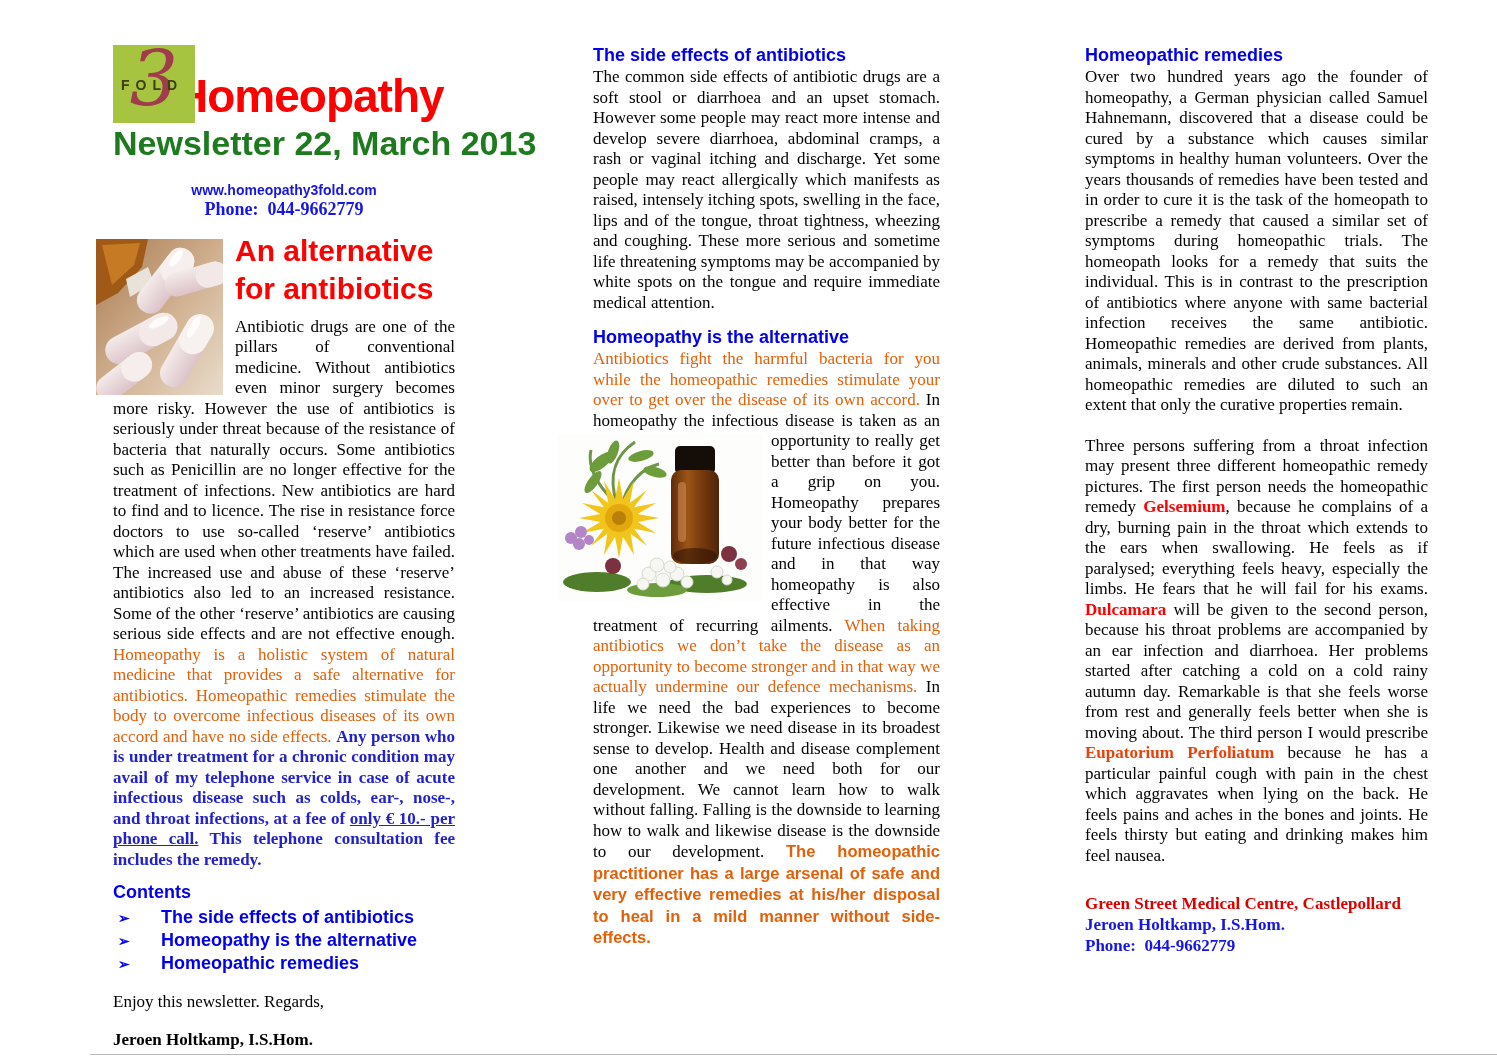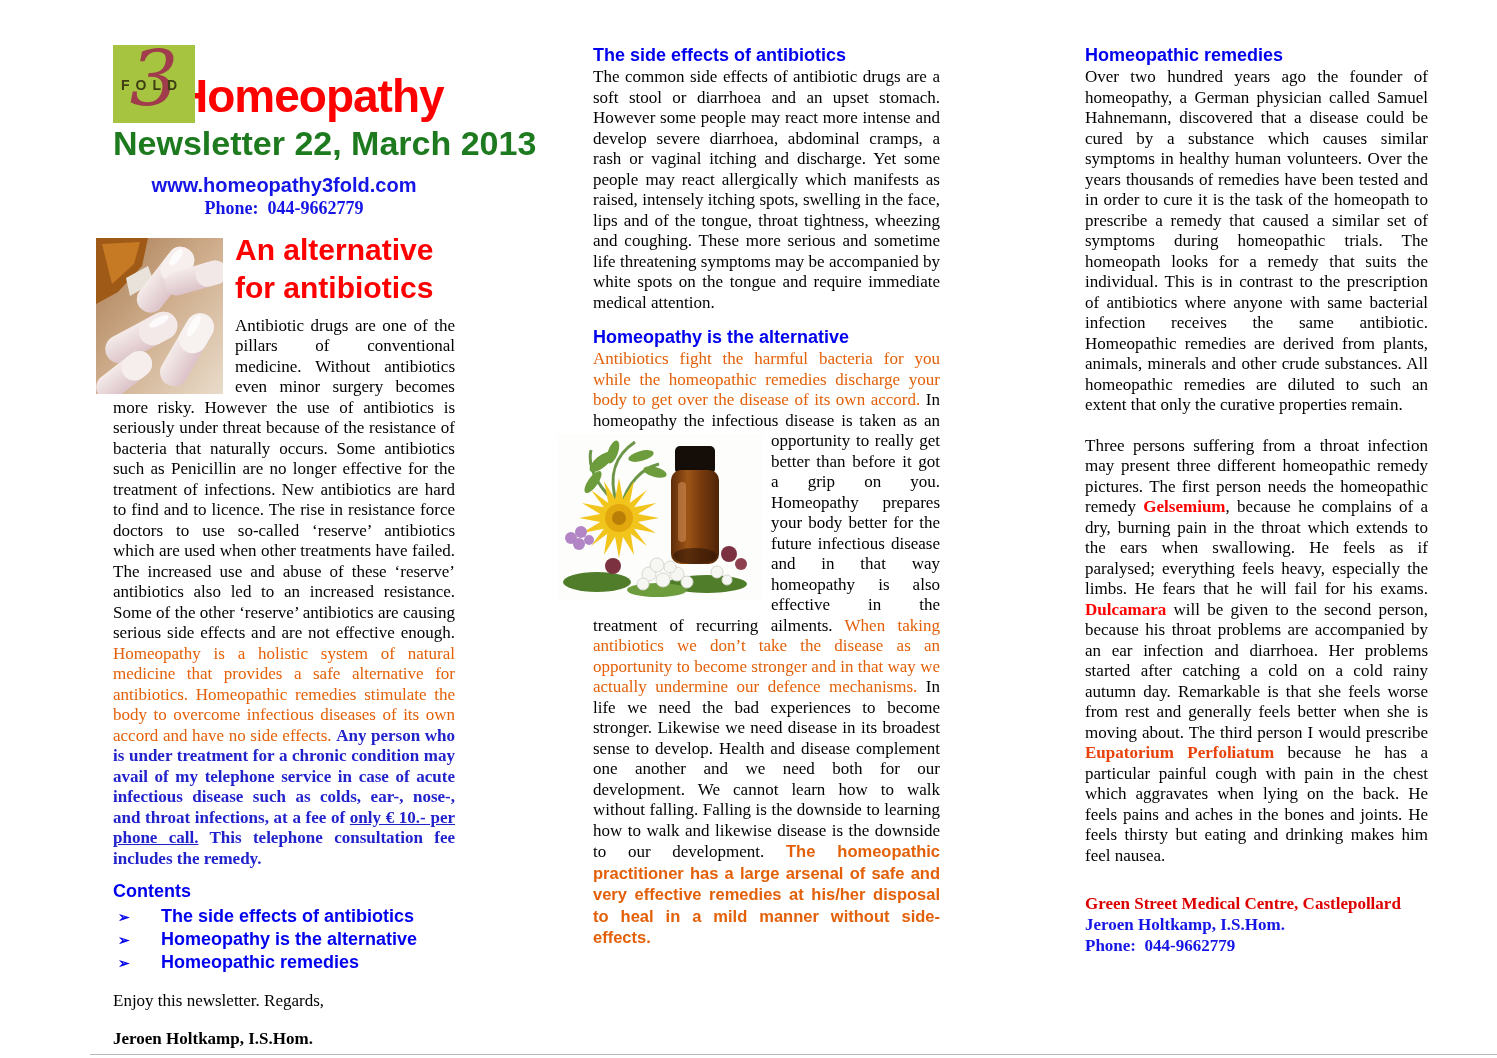--- a/index.html
+++ b/index.html
@@ -28,22 +28,22 @@
   }
   .main-title{
     font-family:"Liberation Sans",sans-serif;font-weight:bold;font-size:46px;line-height:1;
     color:var(--red,#FF0000);margin-left:-20px;margin-bottom:4px;letter-spacing:-1px;white-space:nowrap;
   }
   .subtitle{
     font-family:"Liberation Sans",sans-serif;font-weight:600;font-size:34px;line-height:1.05;
     color:var(--green,#1E7A1E);margin-top:3px;white-space:nowrap;
   }
   .website{
-    text-align:center;font-family:"Liberation Sans",sans-serif;font-weight:bold;font-size:20px;
-    color:var(--blue-link,#1515E6);margin-top:12px;text-decoration:none;display:block;cursor:pointer;
+    text-align:center;font-family:"Liberation Sans",sans-serif;font-weight:bold;font-size:14px;
+    color:var(--blue-link,#1515E6);margin-top:20px;text-decoration:none;display:block;cursor:pointer;
   }
   .phoneline{
     text-align:center;font-family:"Liberation Serif",serif;font-weight:bold;font-size:18px;
     color:var(--blue-link,#1515E6);margin-top:1px;
   }
 
   
   .body-text{font-size:17px;line-height:20.5px;text-align:justify;margin:0;}
   .sec-heading{
     font-family:"Liberation Sans",sans-serif;font-weight:bold;font-size:18px;line-height:20px;
@@ -175,21 +175,21 @@
 
     <p class="closing">Enjoy this newsletter. Regards,</p>
     <p class="signature">Jeroen Holtkamp, I.S.Hom.</p>
   </div>
 
   <div class="col col2">
     <h3 class="sec-heading">The side effects of antibiotics</h3>
     <p class="body-text">The common side effects of antibiotic drugs are a soft stool or diarrhoea and an upset stomach. However some people may react more intense and develop severe diarrhoea, abdominal cramps, a rash or vaginal itching and discharge. Yet some people may react allergically which manifests as raised, intensely itching spots, swelling in the face, lips and of the tongue, throat tightness, wheezing and coughing. These more serious and sometime life threatening symptoms may be accompanied by white spots on the tongue and require immediate medical attention.</p>
 
     <h3 class="sec-heading second">Homeopathy is the alternative</h3>
-    <p class="body-text"><span class="orange">Antibiotics fight the harmful bacteria for you while the homeopathic remedies discharge your body to get over the disease of its own accord. </span><span>In homeopathy the infectious disease </span><span class="remedy-photo"><svg width="206" height="167" viewBox="0 0 206 167" xmlns="http://www.w3.org/2000/svg">
+    <p class="body-text"><span class="orange">Antibiotics fight the harmful bacteria for you while the homeopathic remedies stimulate your over to get over the disease of its own accord. </span><span>In homeopathy the infectious disease </span><span class="remedy-photo"><svg width="206" height="167" viewBox="0 0 206 167" xmlns="http://www.w3.org/2000/svg">
           <defs>
             <linearGradient id="amber" x1="0" y1="0" x2="1" y2="0">
               <stop offset="0" stop-color="#5e2c0a"></stop>
                 <stop offset="0.35" stop-color="#9c5517"></stop>
                 <stop offset="0.6" stop-color="#7b3c0e"></stop>
                 <stop offset="1" stop-color="#4e2408"></stop>
             </linearGradient>
           </defs>
           <rect x="0" y="0" width="206" height="167" fill="#fdfdfb"></rect>
           <g stroke="#5d8a34" stroke-width="3" fill="none" opacity="0.9">

